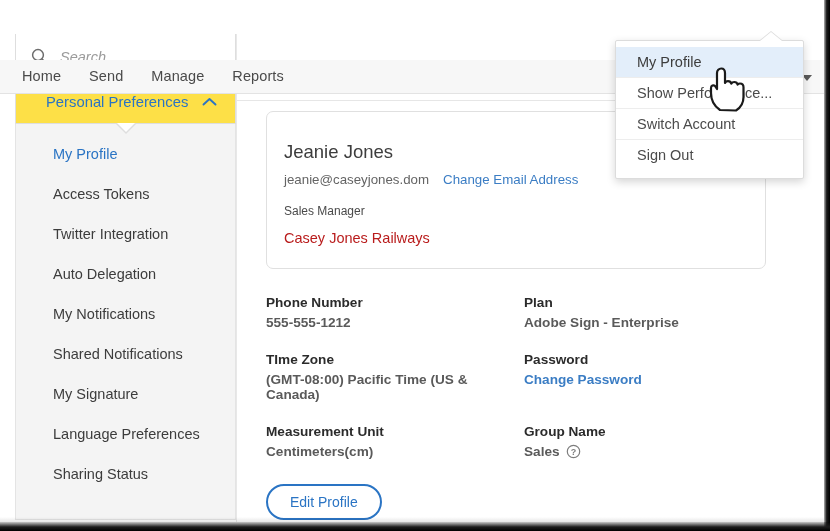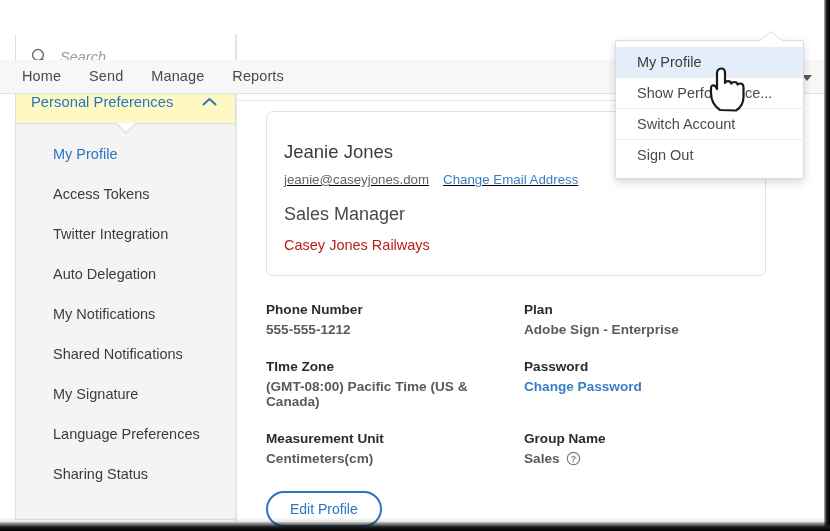--- a/index.html
+++ b/index.html
@@ -171,29 +171,29 @@
     gap: 12px;
     cursor: text;
   }
   .search-placeholder {
     font-size: 14.5px;
     color: #9b9b9b;
     font-style: italic;
   }
   .sidebar-section {
     height: 44px;
-    background: #fef9c3;
+    background: #fde047;
     border-left: 1px solid #dedede;
     border-right: 1px solid #dedede;
     border-bottom: 1px solid #dedede;
     box-sizing: border-box;
     display: flex;
     align-items: center;
     justify-content: space-between;
-    padding: 0 18px 0 15px;
+    padding: 0 18px 0 30px;
     cursor: pointer;
     position: relative;
   }
   .sidebar-section-label {
     font-size: 14.8px;
     color: #2a74c4;
   }
   .section-notch {
     position: absolute;
     left: 50%;
@@ -284,33 +284,32 @@
   .profile-name {
     font-size: 18.5px;
     color: #3d3d3d;
     margin-bottom: 9px;
   }
   .profile-email-row {
     display: flex;
     align-items: baseline;
     gap: 14px;
     margin-bottom: 17px;
-    text-decoration: underline;
   }
   .profile-email {
     font-size: 13.3px;
     color: #646464;
   }
   .link {
     font-size: 13.3px;
     color: #3b7dc4;
     cursor: pointer;
   }
   .profile-role {
-    font-size: 18px;
+    font-size: 12px;
     color: #4a4a4a;
     margin-bottom: 12px;
   }
   .profile-company {
     font-size: 14.5px;
     color: #b91c1c;
   }
 
   .detail-grid {
     margin-top: 26px;

